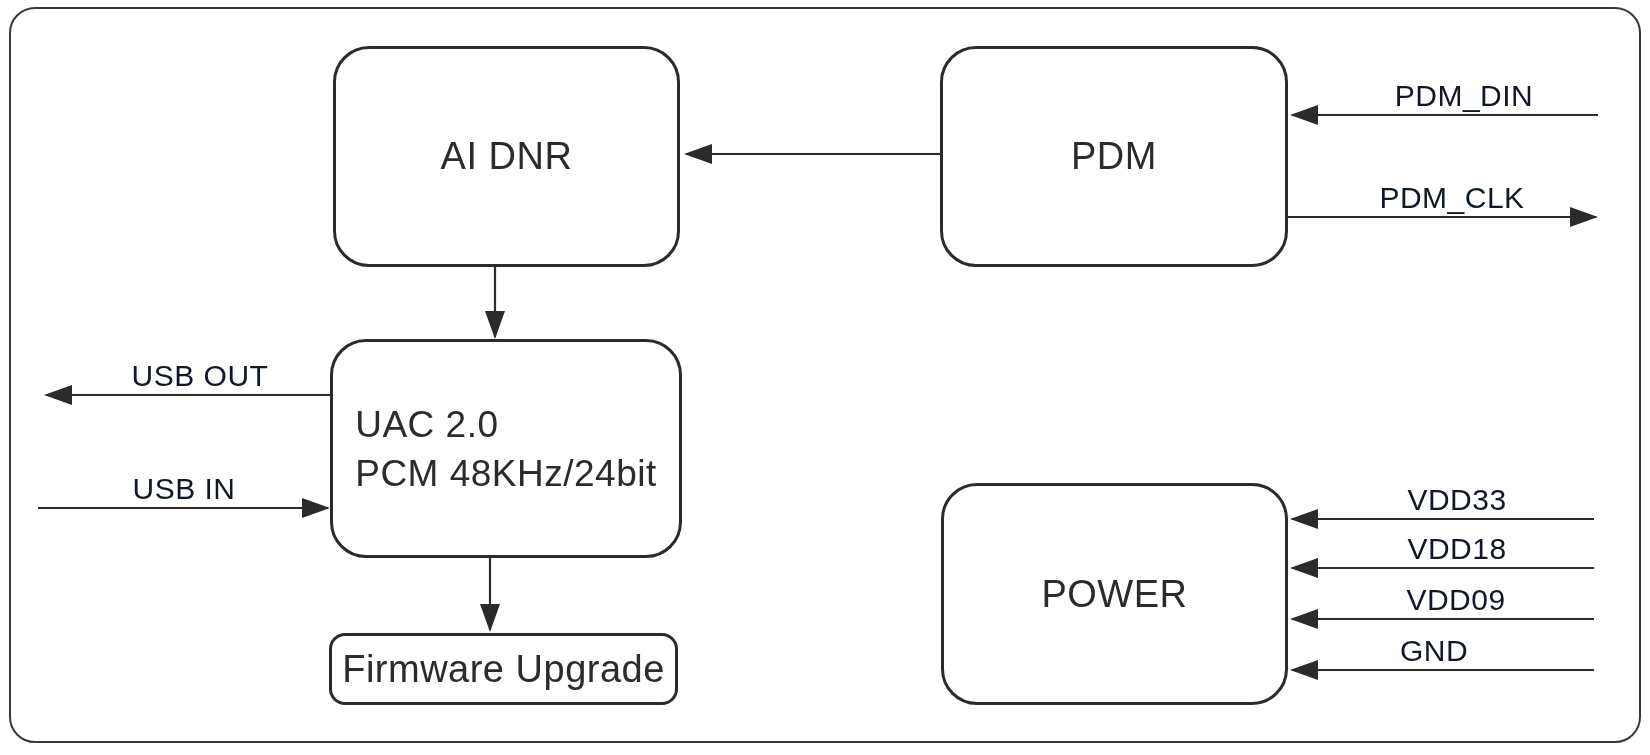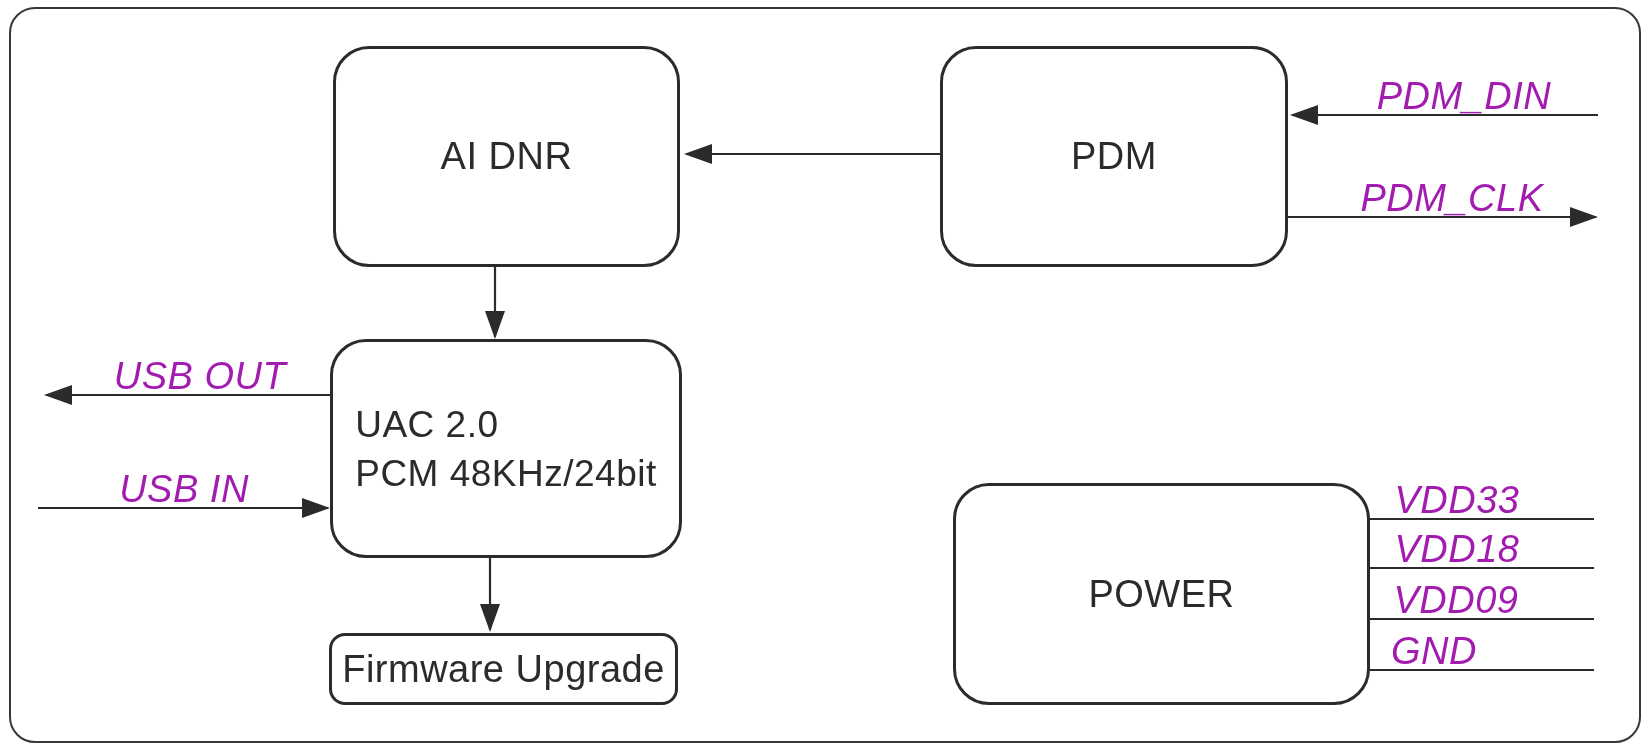--- a/index.html
+++ b/index.html
@@ -43,30 +43,29 @@
     text-align: left;
     font-size: 38px;
     letter-spacing: 0.5px;
     color: #2b2b2b;
     box-sizing: border-box;
   }
   .block-ai-dnr   { left: 333px; top: 46px;  width: 347px; height: 221px; }
   .block-pdm      { left: 940px; top: 46px;  width: 348px; height: 221px; }
   .block-uac      { left: 330px; top: 339px; width: 352px; height: 219px; font-size: 37px; line-height: 49px; }
   .block-firmware { left: 329px; top: 633px; width: 349px; height: 72px;  border-radius: 16px; font-size: 38px; }
-  .block-power    { left: 941px; top: 483px; width: 417px; height: 222px; margin-left: 12px; }
+  .block-power    { left: 941px; top: 483px; width: 347px; height: 222px; }
   .sig-label {
     position: absolute;
     transform: translateX(-50%);
-    font-size: 38px;
+    font-size: 30px;
     line-height: 36px;
     letter-spacing: 0.5px;
     white-space: nowrap;
-    color: #a21caf;
-    font-style: italic;
+    color: #0f172a;
   }
   .lbl-pdm-din { left: 1464px; top: 78px;  }
   .lbl-pdm-clk { left: 1452px; top: 180px; }
   .lbl-usb-out { left: 200px;  top: 358px; }
   .lbl-usb-in  { left: 184px;  top: 471px; }
   .lbl-vdd33   { left: 1457px; top: 482px; }
   .lbl-vdd18   { left: 1457px; top: 531px; }
   .lbl-vdd09   { left: 1456px; top: 582px; }
   .lbl-gnd     { left: 1434px; top: 633px; }
   .wire {

